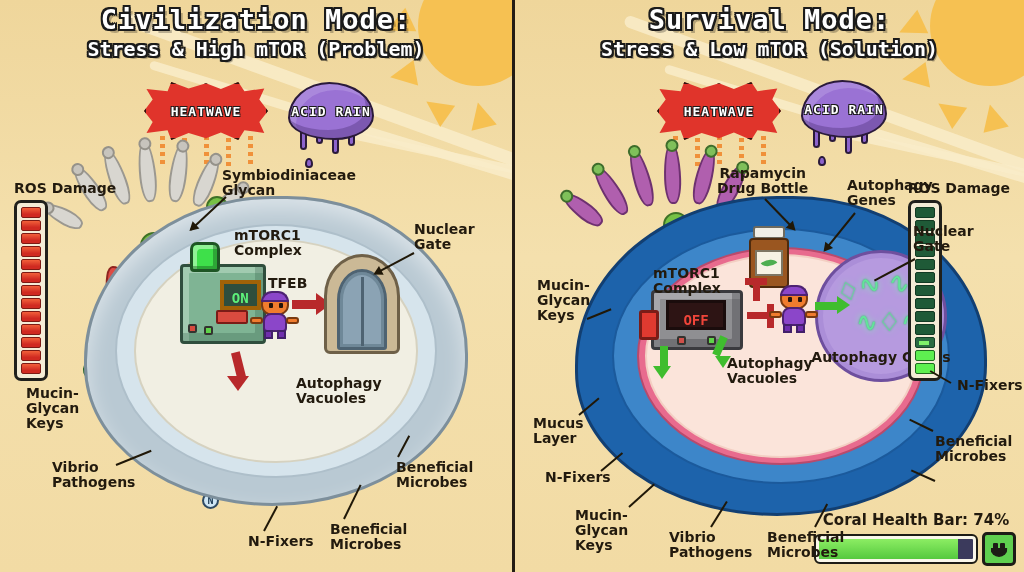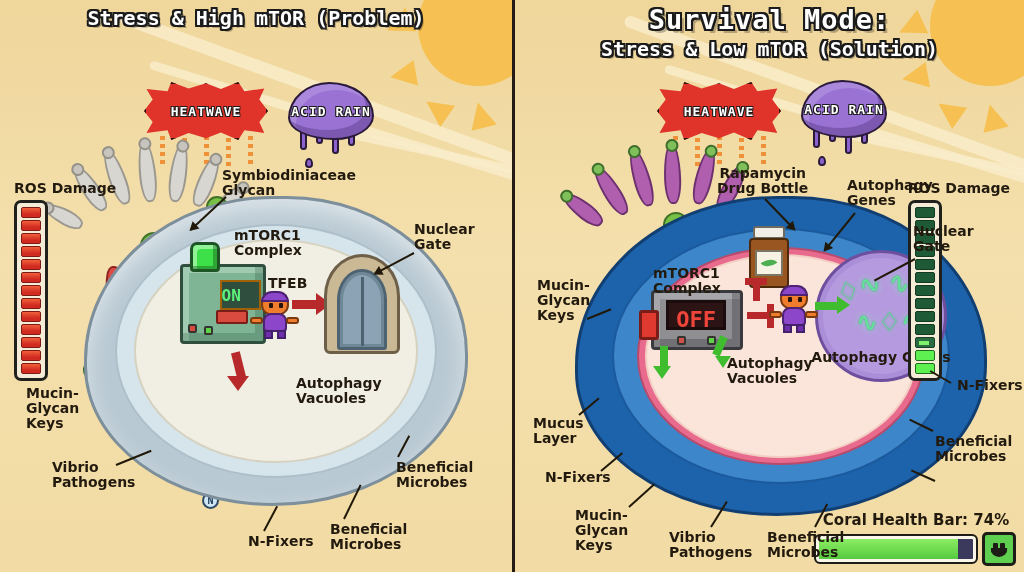--- a/index.html
+++ b/index.html
@@ -324,27 +324,27 @@
     position: absolute; inset: 0;
     background: #7fb494;
     border: 3px solid #2f4e3d;
     border-radius: 4px;
     box-shadow: inset -8px -8px 0 rgba(40,80,60,.25),
                 inset 6px 6px 0 rgba(225,245,230,.35);
   }
   .mtor-screen-on {
     position: absolute; left: 46%; top: 20%; width: 48%; height: 38%;
     background: #2f4e3d;
-    border: 2px solid #a16207;
+    border: 4px solid #a16207;
     color: #5df07a;
     font-family: "DejaVu Sans Mono", monospace;
     font-weight: bold;
-    font-size: 16px;
+    font-size: 14px;
     line-height: 28px;
-    text-align: left;
+    text-align: center;
   }
   .mtor-lamp {
     position: absolute; left: 12%; top: -22px;
     width: 30px; height: 30px;
     background: #3ee04a;
     border: 3px solid #1e5524;
     border-radius: 7px 7px 4px 4px;
     box-shadow: inset -4px -3px 0 rgba(20,80,25,.4),
                 inset 4px 4px 0 rgba(200,255,200,.6);
   }
@@ -356,21 +356,21 @@
     box-shadow: inset -8px -8px 0 rgba(45,45,50,.3),
                 inset 6px 6px 0 rgba(225,225,230,.3);
   }
   .mtor-screen-off {
     position: absolute; left: 16%; top: 16%; width: 66%; height: 50%;
     background: #2d1414;
     border: 3px solid #1a0c0c;
     color: #f0453a;
     font-family: "DejaVu Sans Mono", monospace;
     font-weight: bold;
-    font-size: 22px;
+    font-size: 14px;
     line-height: 34px;
     text-align: center;
   }
   .mtor-redbtn {
     position: absolute; left: -12px; top: 34%;
     width: 20px; height: 30px;
     background: #e03a30;
     border: 3px solid #7a1c17;
     border-radius: 3px;
   }
@@ -674,20 +674,21 @@
     <div class="sand-streak" style="left:150px; top:60px; width:400px; height:9px; transform:rotate(17deg); border-radius:6px;"></div>
     <div class="sand-streak" style="left:300px; top:120px; width:250px; height:8px; transform:rotate(12deg); border-radius:6px;"></div>
 
     <div class="sun"></div>
     <div class="ray" style="top:12px; right:100px; transform:rotate(-115deg);"></div>
     <div class="ray" style="top:62px; right:96px; transform:rotate(-100deg);"></div>
     <div class="ray" style="top:96px; right:62px; transform:rotate(-55deg);"></div>
     <div class="ray" style="top:102px; right:18px; transform:rotate(-14deg);"></div>
 
     <div class="titles">
+      <div class="title-main">Civilization Mode:</div>
       <div class="title-sub">Stress &amp; High mTOR (Problem)</div>
     </div>
 
     <div class="heatwave" style="left:144px; top:82px;">
       <div class="starburst"></div>
       <div class="heatwave-label">HEATWAVE</div>
     </div>
     <div class="heat-squiggle" style="left:160px; top:136px;"></div>
     <div class="heat-squiggle" style="left:182px; top:138px;"></div>
     <div class="heat-squiggle" style="left:204px; top:136px;"></div>

